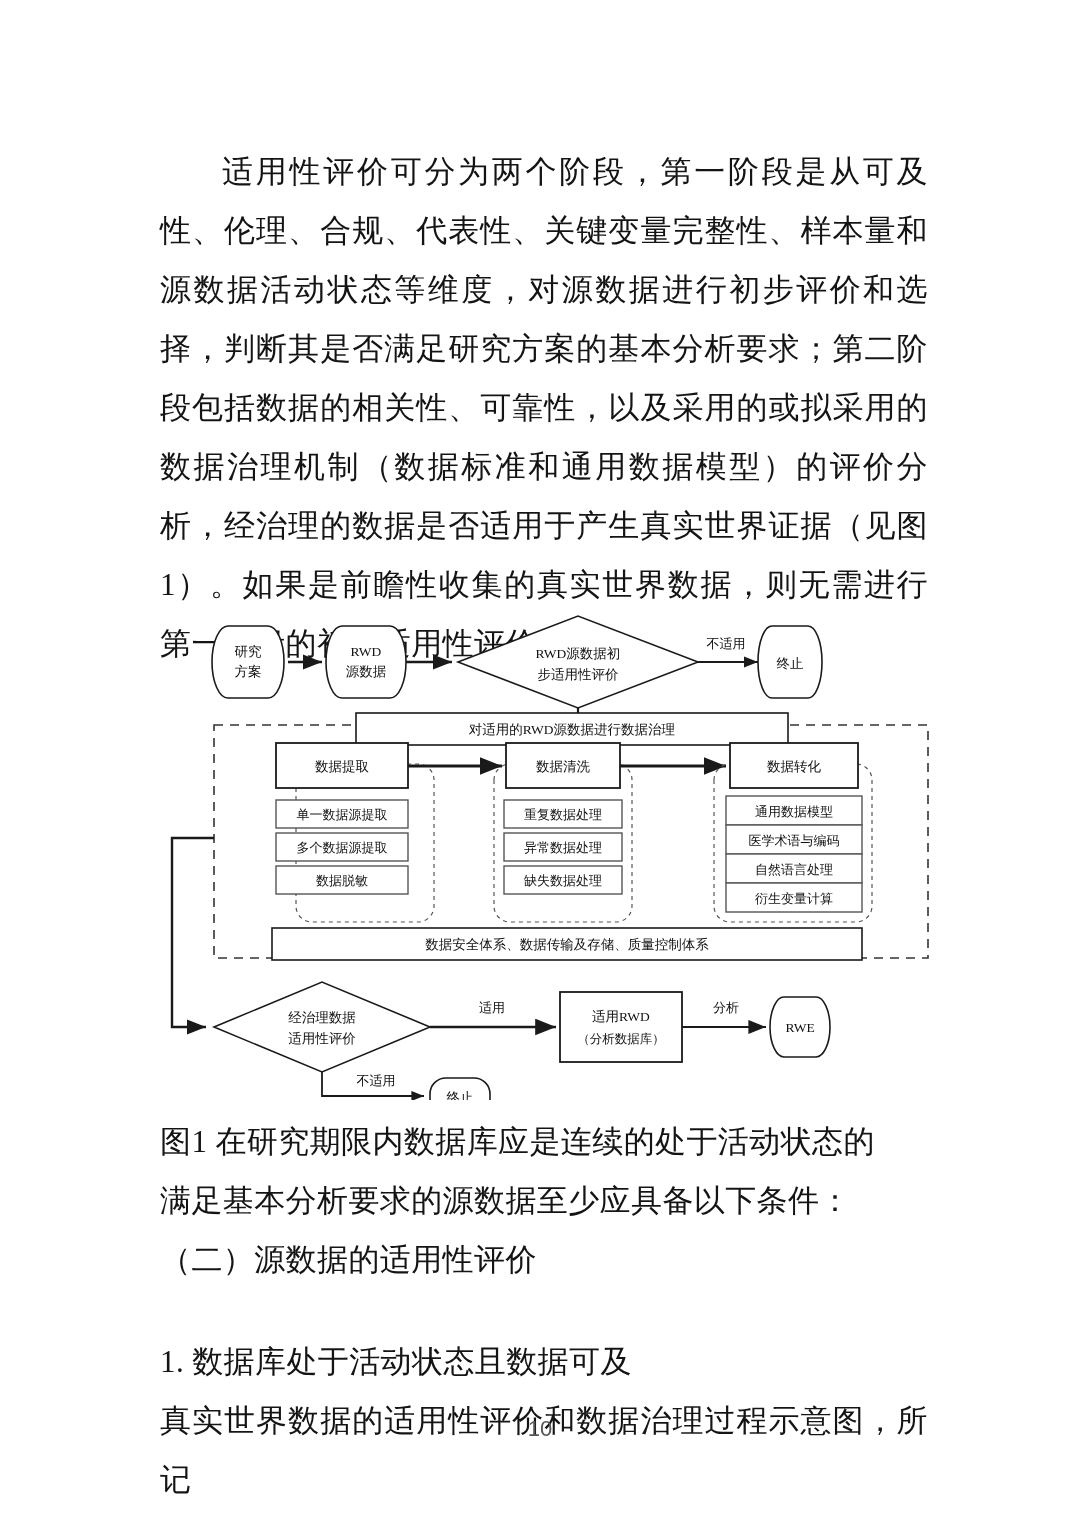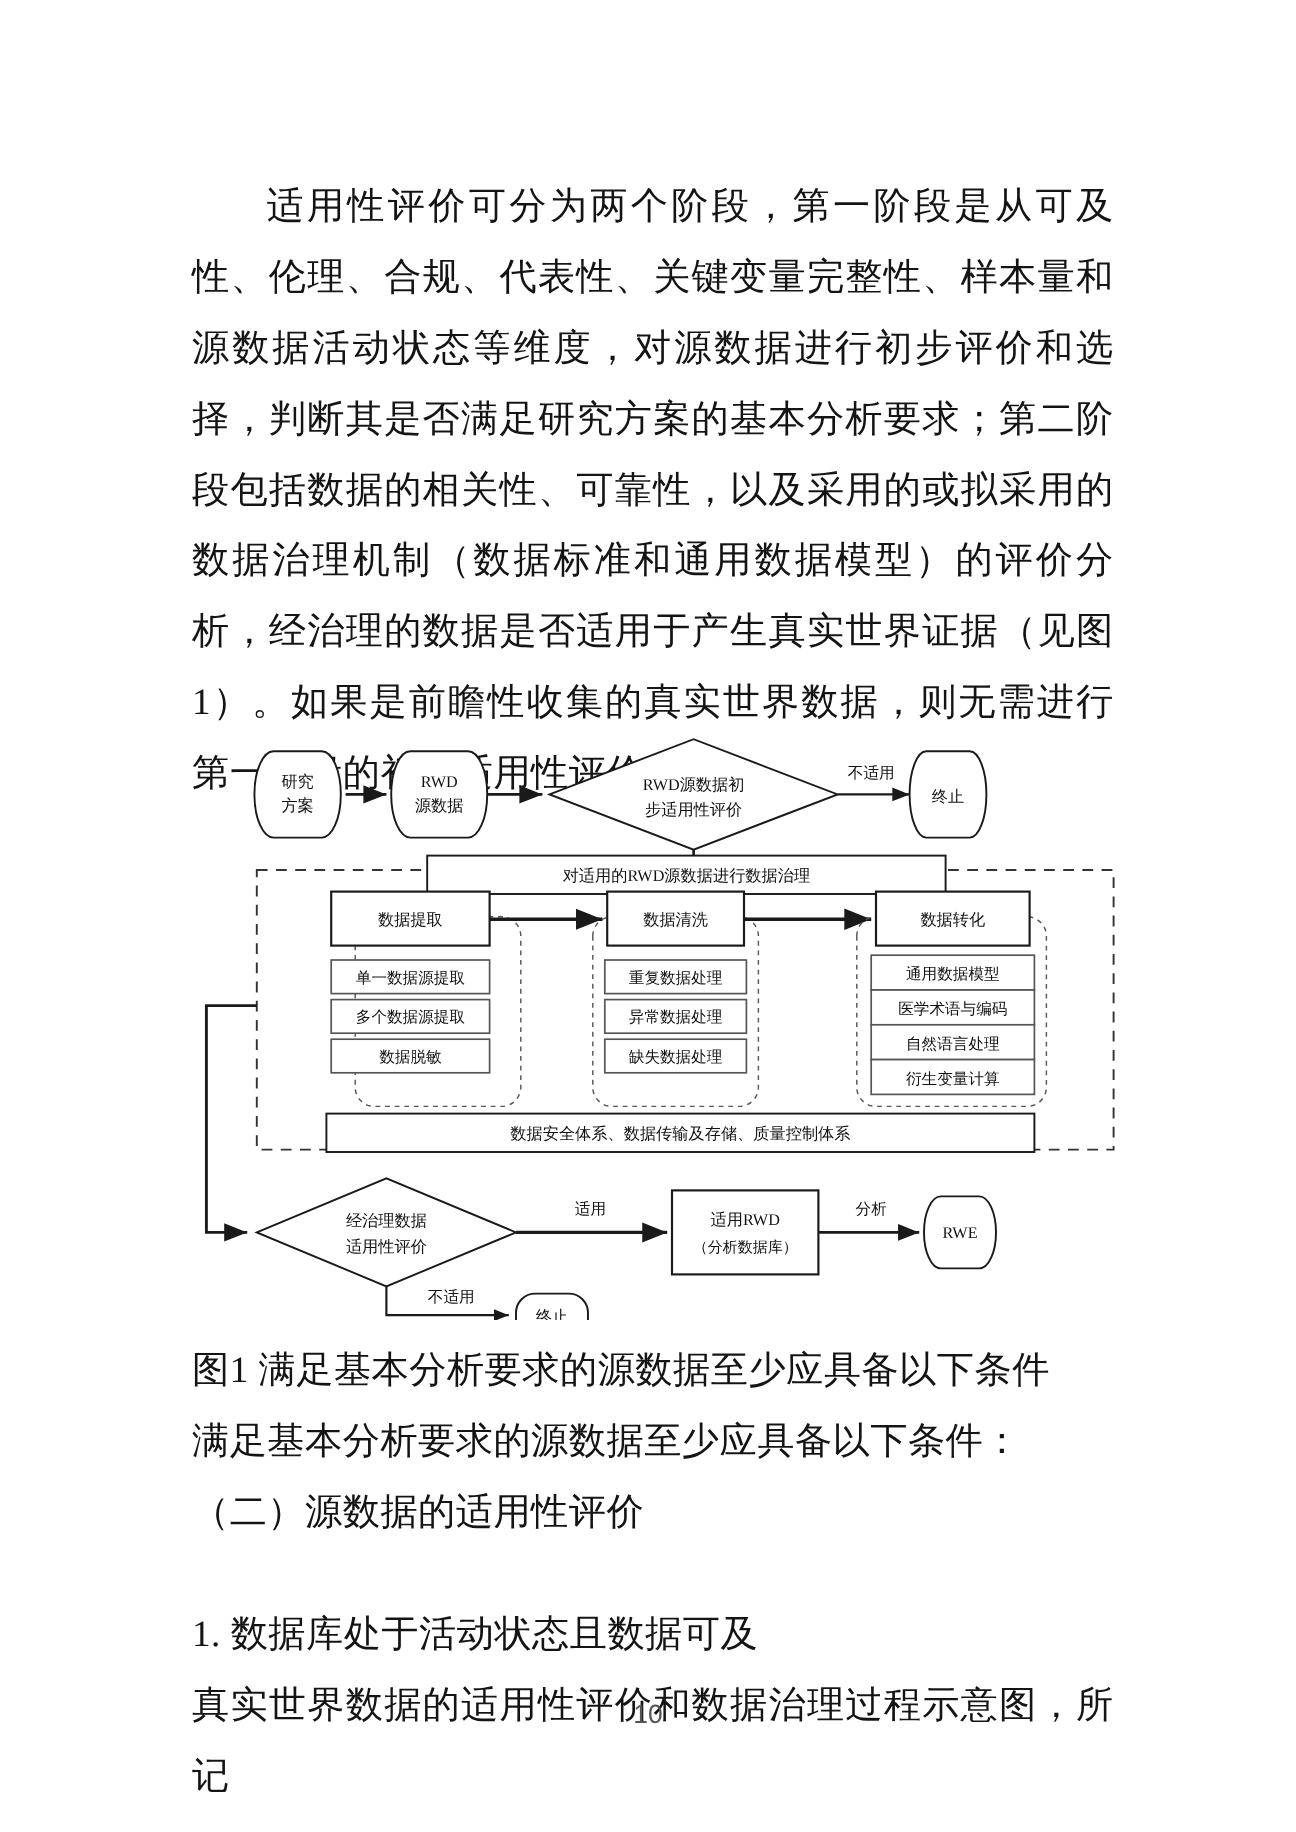--- a/index.html
+++ b/index.html
@@ -189,21 +189,21 @@
       <text class="fz edgeTxt" x="376" y="485" text-anchor="middle">不适用</text>
 
       <g>
         <rect x="430" y="478" width="60" height="36" rx="16" ry="16" fill="#fff" stroke="#1a1a1a" stroke-width="1.6"></rect>
         <text class="fz nodeTxt" x="460" y="502" text-anchor="middle">终止</text>
       </g>
     </svg>
   </div>
 
   <div class="textblock" id="cap-block">
-    <p class="caption">图1 满足基本分析要求的源数据至少应具备以下条件</p>
+    <p class="caption">图1 在研究期限内数据库应是连续的处于活动状态的</p>
     <p>满足基本分析要求的源数据至少应具备以下条件：</p>
     <p>（二）源数据的适用性评价</p>
   </div>
 
   <div class="textblock" id="tail-block">
     <p>1. 数据库处于活动状态且数据可及</p>
     <p>真实世界数据的适用性评价和数据治理过程示意图，所记</p>
   </div>
 
   <div class="pagenum">10</div>

